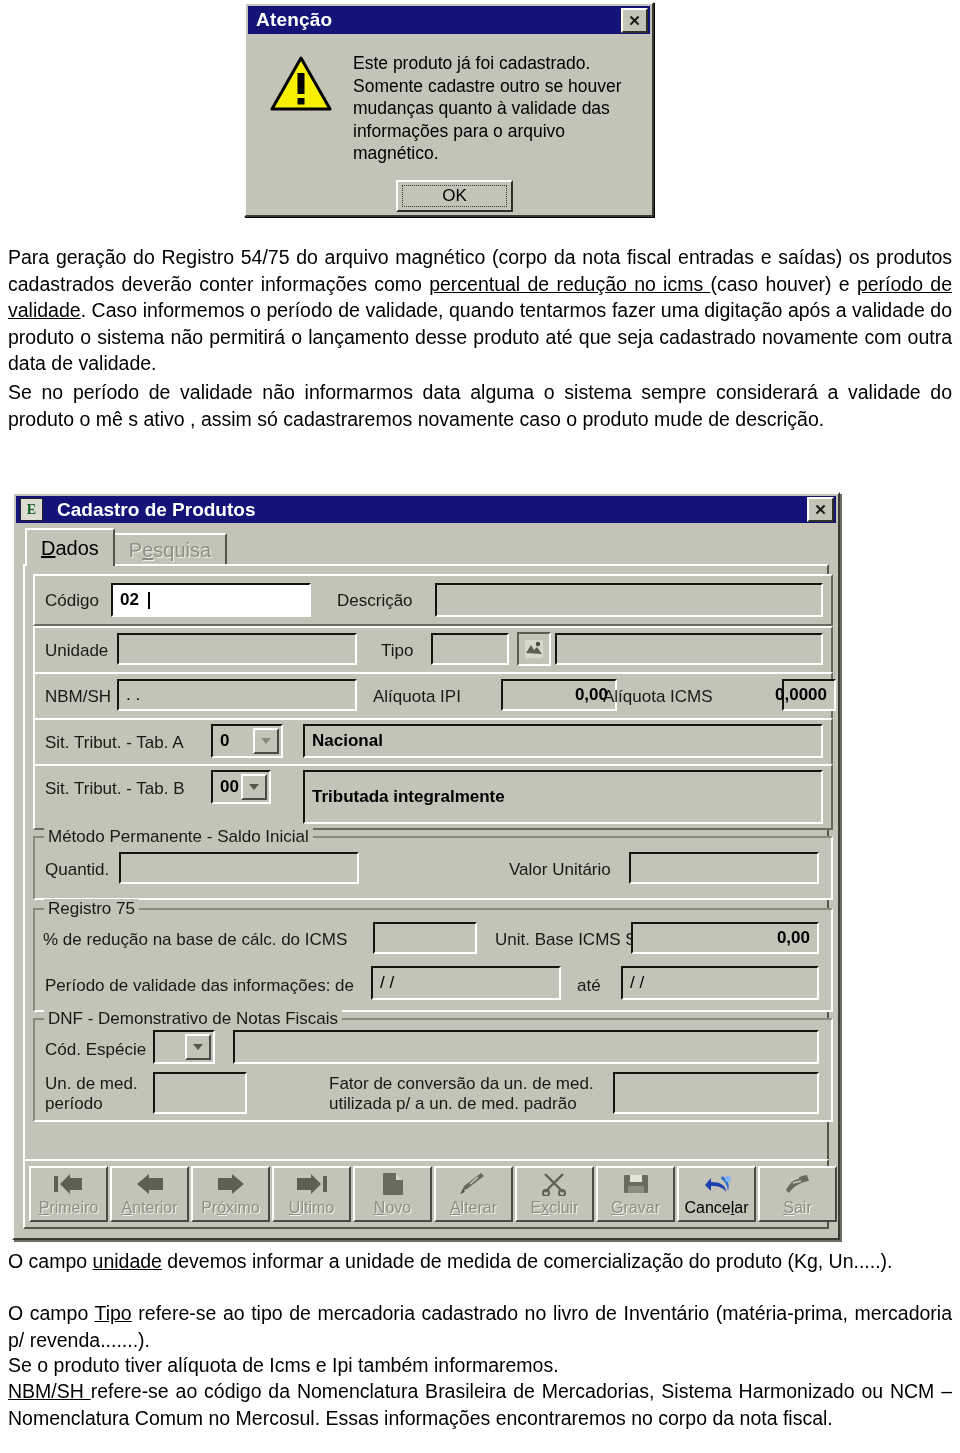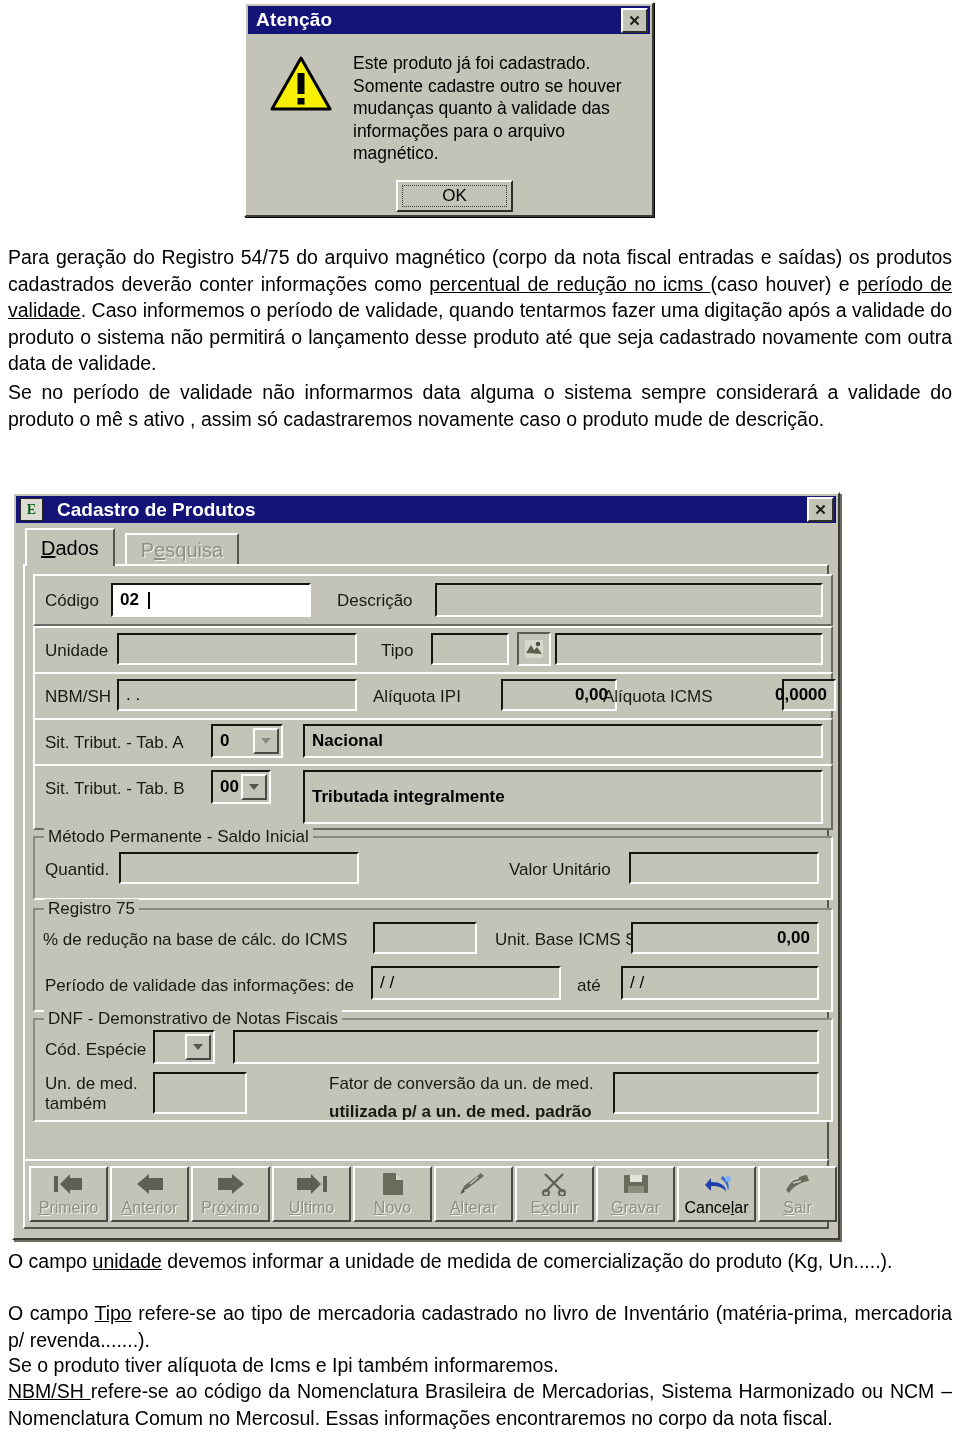--- a/index.html
+++ b/index.html
@@ -86,21 +86,21 @@
     font-family:"Liberation Serif",serif;
   }
   #form .titlebar .t{
     color:#fff;font-size:19px;font-weight:bold;flex:1;
     font-family:"Liberation Sans",sans-serif;
     margin-left:8px;
   }
   #form .client{position:absolute;left:3px;right:3px;top:30px;bottom:3px;}
 
   
-  .tabstrip{position:absolute;left:8px;top:6px;height:36px;display:flex;align-items:flex-end;gap:12px;}
+  .tabstrip{position:absolute;left:8px;top:6px;height:36px;display:flex;align-items:flex-end;}
   .tab{
     height:34px;padding:0 14px;margin-right:-2px;
     display:flex;align-items:center;
     font-size:20px;
     border:2px solid;border-color:#ffffff #55554c #c3c3b8 #ffffff;
     border-bottom:none;
     font-family:"Liberation Sans",sans-serif;
   }
   .tab.active{color:#000;font-weight:normal;z-index:3;position:relative;height:36px;}
   .tab.inactive{color:#8e8e84;text-shadow:1px 1px 0 #f2f2ea;height:31px;}
@@ -309,24 +309,24 @@
         <span class="gtitle">DNF - Demonstrativo de Notas Fiscais</span>
         <span class="lbl" style="left:10px;top:20px;">Cód. Espécie</span>
         <span class="combo dots" style="left:118px;top:10px;width:62px;height:34px;">
           <span class="val"></span>
           <span class="arw dark">
               <i></i>
             </span>
         </span>
         <span class="fld dots" style="left:198px;top:10px;width:586px;height:34px;"></span>
         <span class="lbl" style="left:10px;top:54px;">Un. de med.</span>
-        <span class="lbl" style="left:10px;top:74px;">também</span>
+        <span class="lbl" style="left:10px;top:74px;">período</span>
         <span class="fld dots" style="left:118px;top:52px;width:94px;height:42px;"></span>
         <span class="lbl" style="left:294px;top:54px;">Fator de conversão da un. de med.</span>
-        <span class="lbl" style="left:294px;top:82px;font-weight:bold;">utilizada p/ a un. de med. padrão</span>
+        <span class="lbl" style="left:294px;top:74px;">utilizada p/ a un. de med. padrão</span>
         <span class="fld dots" style="left:578px;top:52px;width:206px;height:42px;"></span>
       </div>
 
     </div>
 
     <div class="toolbar dots">
       <div class="tbgroup">
         <div class="tbtn dots">
           <span class="gi">
             <svg width="34" height="22" viewBox="0 0 34 22">

